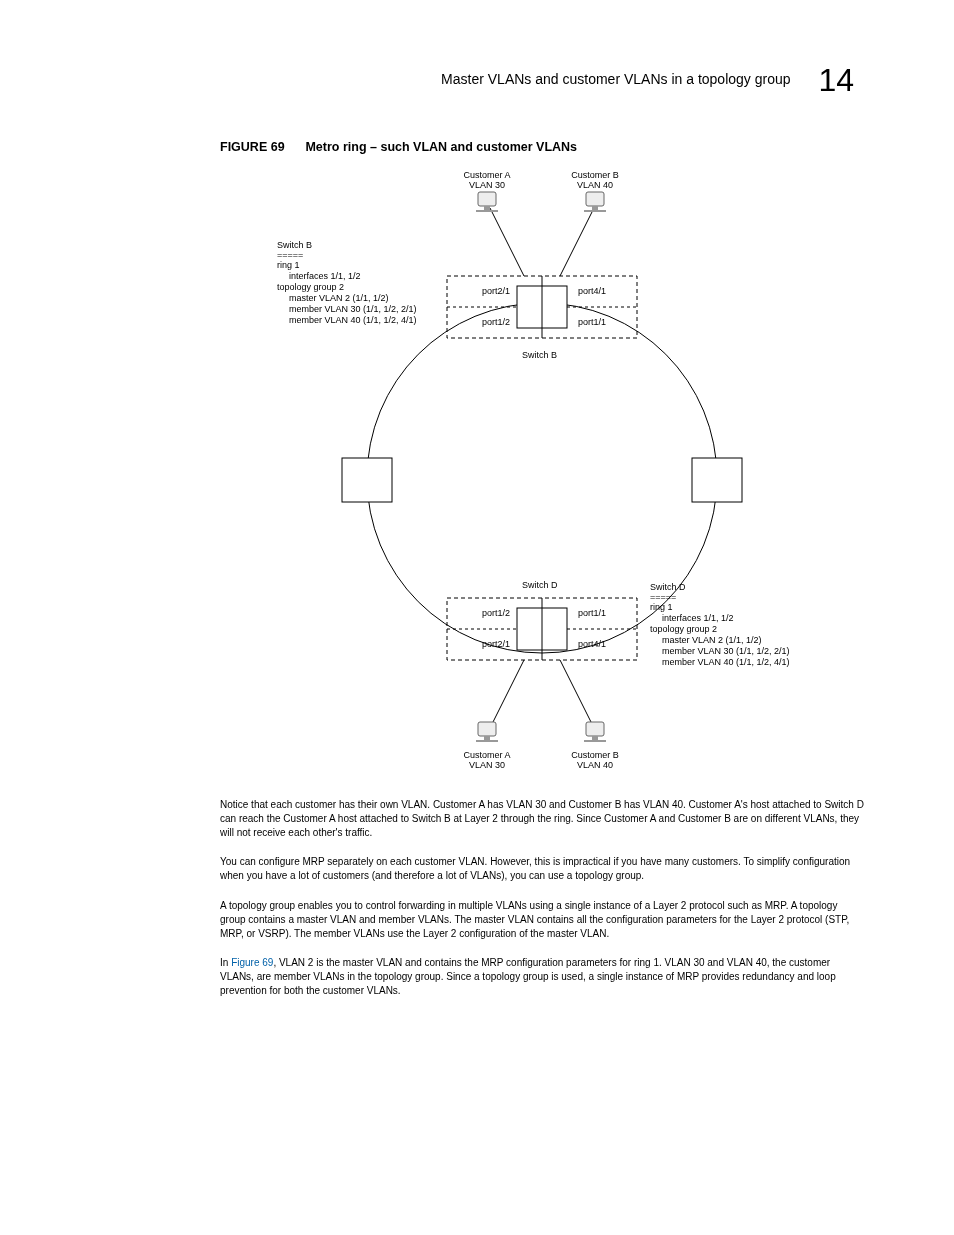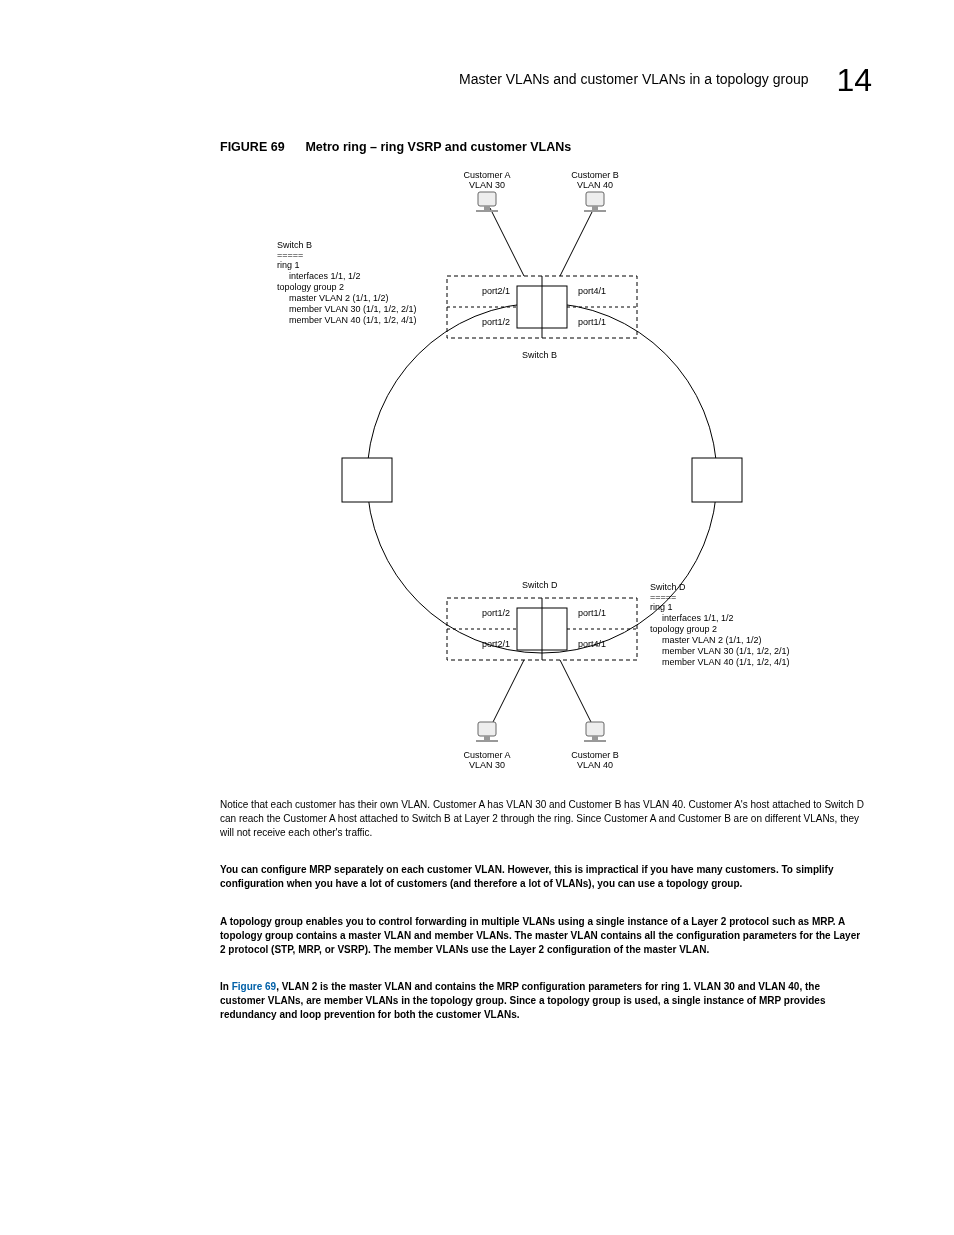--- a/index.html
+++ b/index.html
@@ -12,21 +12,21 @@
   }
   .page {
     width: 954px;
     padding: 60px 90px 60px 220px;
     box-sizing: border-box;
     position: relative;
   }
   .running-head {
     position: absolute;
     top: 62px;
-    right: 82px;
+    right: 100px;
     font-size: 14px;
     color: #000;
     text-align: center;
   }
   .chapter-num {
     font-size: 32px;
     font-weight: 300;
     margin-left: 24px;
     vertical-align: middle;
   }
@@ -40,38 +40,38 @@
     display: flex;
     justify-content: center;
     margin: 14px 0 8px 0;
   }
   .diagram svg { display:block; }
   .body-text {
     font-size: 10px;
     line-height: 1.38;
     margin: 10px 0 0 0;
   }
-  .body-text + .body-text { margin-top: 24px; font-weight: bold; }
+  .body-text + .body-text { margin-top: 16px; }
   a.figref { color: #0060a8; text-decoration: none; }
   .svg-label { font-family: Helvetica, Arial, sans-serif; }
 </style>
 </head>
 <body>
 
 <div class="page">
 
   <div class="running-head">
     <span>Master VLANs and customer VLANs in a topology group</span>
     <span class="chapter-num">14</span>
   </div>
 
   <div class="figure-caption">
     <b>FIGURE 69</b>
     &nbsp;&nbsp;&nbsp;&nbsp;
-    <b>Metro ring – ring VSRP and customer VLANs</b>
+    <b>Metro ring – such VLAN and customer VLANs</b>
   </div>
 
   <div class="diagram">
     <svg viewBox="0 0 540 620" width="540" height="620">
 
       <circle cx="270" cy="310" r="175" fill="none" stroke="#000" stroke-width="1"></circle>
 
       <rect x="70" y="290" width="50" height="44" fill="#fff" stroke="#000"></rect>
       <rect x="420" y="290" width="50" height="44" fill="#fff" stroke="#000"></rect>
 

